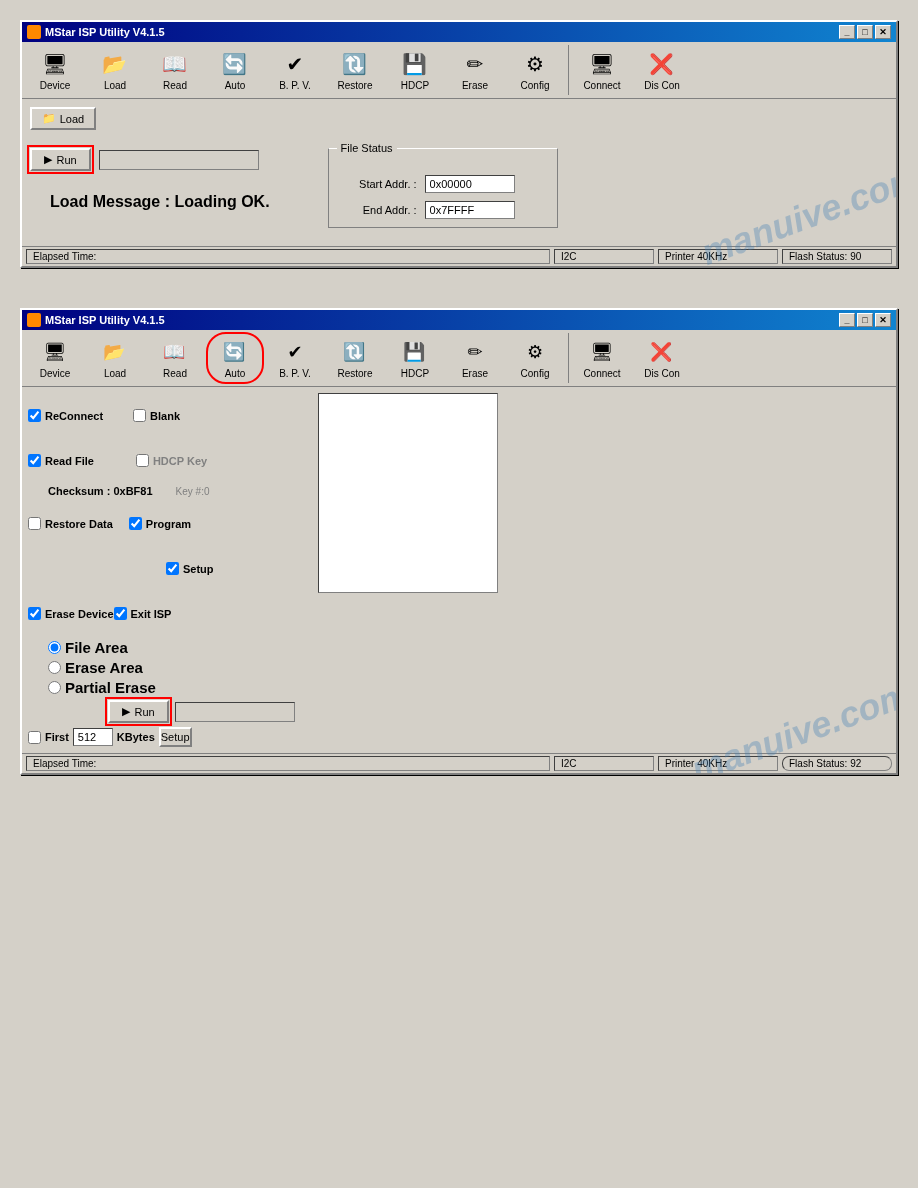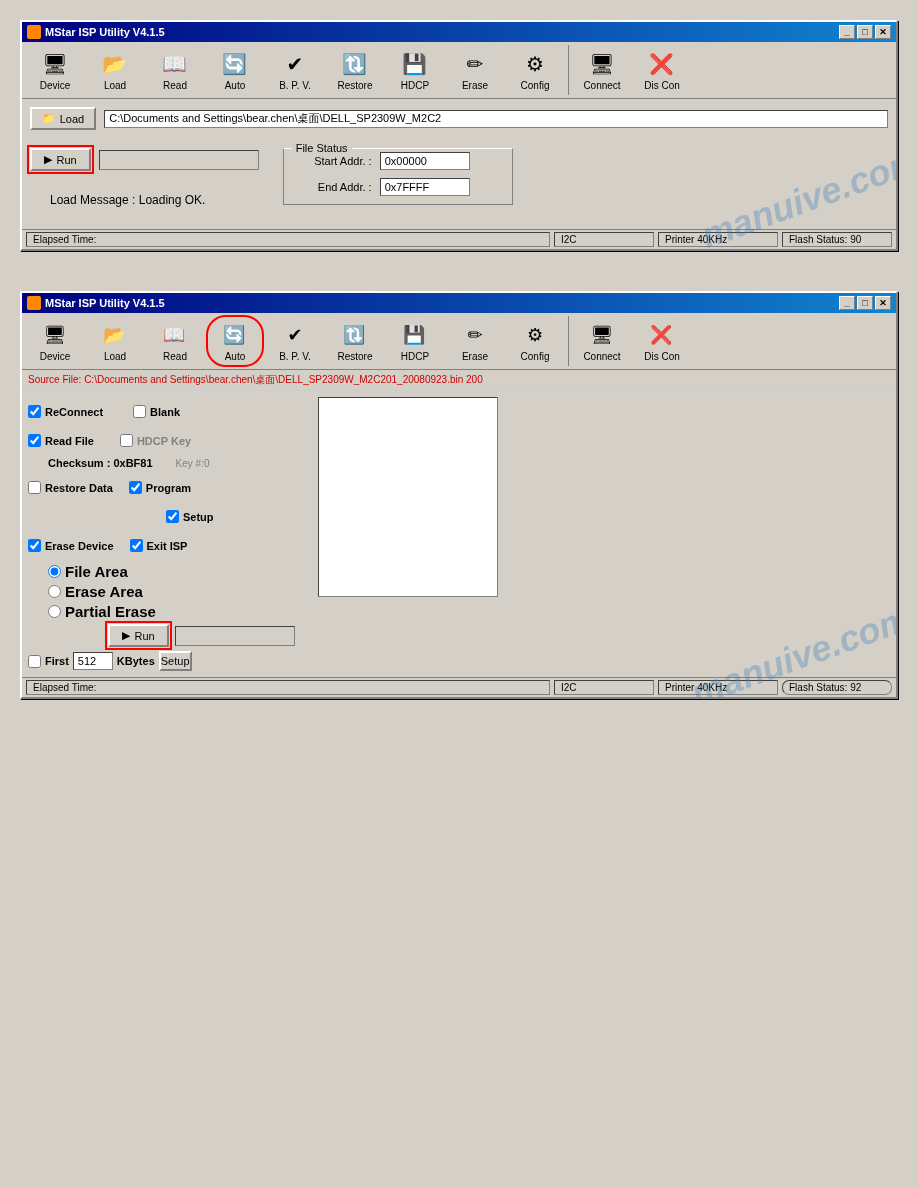--- a/index.html
+++ b/index.html
@@ -220,23 +220,23 @@
       gap: 8px;
     }
 
     .addr-label {
       width: 80px;
       text-align: right;
     }
 
     
     .load-message {
-      font-weight: normal;
-      font-size: 12px;
-      margin: 10px 2px;
+      font-weight: bold;
+      font-size: 16px;
+      margin: 10px 8px;
       margin-left: 20px;
     }
 
     
     .run-area {
       display: flex;
       align-items: center;
       gap: 8px;
       margin: 6px 0;
     }
@@ -281,21 +281,21 @@
     }
 
     .auto-left {
       width: 280px;
     }
 
     .checkbox-row {
       display: flex;
       align-items: center;
       gap: 4px;
-      margin: 8px 0;
+      margin: 16px 0;
     }
 
     .checkbox-row input[type="checkbox"] {
       width: 13px;
       height: 13px;
     }
 
     .checkbox-label {
       font-size: 11px;
       font-weight: bold;
@@ -448,37 +448,36 @@
       </div>
     </div>
 
     <div class="win-content">
 
       <div class="load-row">
         <button class="classic-btn">
           <span>📁</span>
           <span>Load</span>
         </button>
-        <input class="classic-input load-path" type="text" value="C:\Documents and Settings\bear.chen\桌面\DELL_SP2309W_M2C2" style="">
       </div>
 
       <div style="display:flex; gap:12px; align-items:flex-start; padding: 4px 0;">
 
         <div style="display:flex; flex-direction:column; gap:6px;">
           <div class="run-area">
             <button class="run-btn">
               <span>▶</span>
               <span>Run</span>
             </button>
             <div class="run-progress"></div>
           </div>
           <div class="load-message">Load Message : Loading OK.</div>
         </div>
 
-        <div class="groupbox" style="margin-left:12px; width:230px; padding-top:3px;">
+        <div class="groupbox" style="margin-left:38px; width:230px; padding-top:26px;">
           <span class="groupbox-title">File Status</span>
           <div class="addr-row">
             <span class="addr-label">Start Addr. :</span>
             <input class="classic-input" type="text" style="width: 90px;" value="0x00000">
           </div>
           <div class="addr-row" style="margin-top:8px;">
             <span class="addr-label">End Addr. :</span>
             <input class="classic-input" type="text" style="width: 90px;" value="0x7FFFF">
           </div>
         </div>
@@ -552,37 +551,36 @@
       <div class="toolbar-btn">
         <div class="toolbar-icon">🖥</div>
         <span>Connect</span>
       </div>
       <div class="toolbar-btn">
         <div class="toolbar-icon">❌</div>
         <span>Dis Con</span>
       </div>
     </div>
 
-    <div class="source-file-line">Source File: C:\Documents and Settings\bear.chen\桌面\DELL_SP2309W_M2C201_20080923.bin 200</div>
 
     <div class="auto-content">
       <div class="auto-left">
 
         <div style="display:flex; gap:30px; align-items:center;">
           <div class="checkbox-row">
             <input type="checkbox" checked="" style="">
             <span class="checkbox-label">ReConnect</span>
           </div>
           <div class="checkbox-row">
             <input type="checkbox" style="">
             <span class="checkbox-label">Blank</span>
           </div>
         </div>
 
-        <div style="display:flex; gap:26px; align-items:center;">
+        <div style="display:flex; gap:42px; align-items:center;">
           <div class="checkbox-row">
             <input type="checkbox" checked="" style="">
             <span class="checkbox-label">Read File</span>
           </div>
           <div class="checkbox-row">
             <input type="checkbox" style="">
             <span class="hdcp-key-label">HDCP Key</span>
           </div>
         </div>
 
@@ -602,21 +600,21 @@
           </div>
         </div>
 
         <div style="display:flex; gap:16px; align-items:center; margin-left: 138px;">
           <div class="checkbox-row">
             <input type="checkbox" checked="" style="">
             <span class="checkbox-label">Setup</span>
           </div>
         </div>
 
-        <div style="display:flex; gap:16px; align-items:center;">
+        <div style="display:flex; align-items:center;">
           <div class="checkbox-row">
             <input type="checkbox" checked="" style="">
             <span class="checkbox-label">Erase Device</span>
           </div>
           <div class="checkbox-row">
             <input type="checkbox" checked="" style="">
             <span class="checkbox-label">Exit ISP</span>
           </div>
         </div>
 

